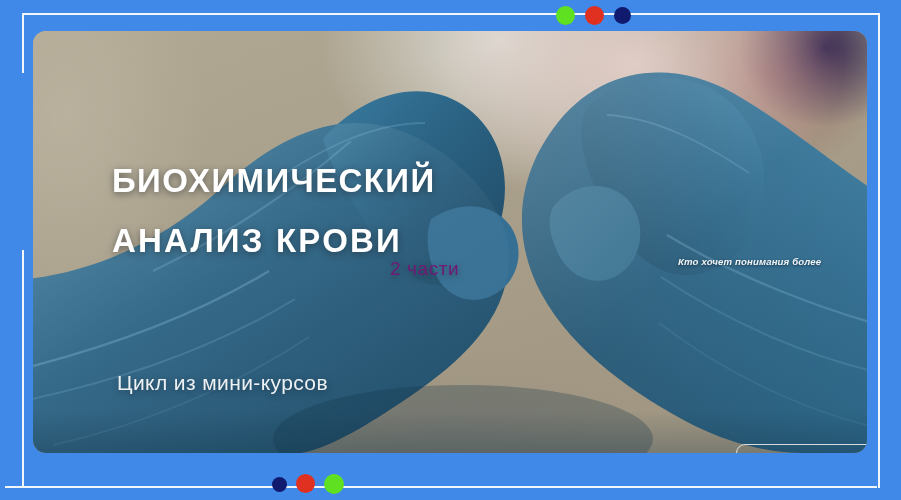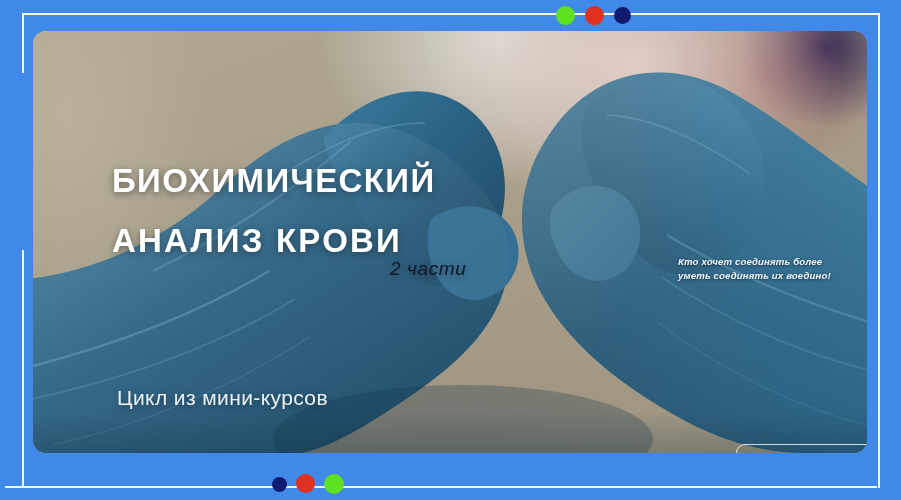--- a/index.html
+++ b/index.html
@@ -94,23 +94,22 @@
   }
   .title-line.second {
     margin-top: 27px;
     letter-spacing: 2.2px;
   }
 
   .subtitle {
     position: absolute;
     left: 357px;
     top: 227px;
-    color: #0f172a;
+    color: #701a75;
     font-size: 19px;
-    font-style: italic;
     font-weight: 300;
     letter-spacing: 0.6px;
     text-shadow: 0 2px 6px rgba(40,40,44,0.5);
     white-space: nowrap;
   }
 
   .quote {
     position: absolute;
     left: 645px;
     top: 224px;
@@ -121,21 +120,21 @@
     font-weight: bold;
     line-height: 1.46;
     letter-spacing: 0.15px;
     text-shadow: 0 1px 3px rgba(10,30,50,0.7);
   }
   .quote div { white-space: nowrap; }
 
   .tagline {
     position: absolute;
     left: 84px;
-    top: 355px;
+    top: 340px;
     color: #eef1f3;
     font-size: 21px;
     font-weight: 300;
     letter-spacing: 0.4px;
     text-shadow: 0 2px 6px rgba(20,40,60,0.6);
     white-space: nowrap;
   }
 
   .logo-badge {
     position: absolute;
@@ -243,22 +242,21 @@
     </div>
 
     <div class="title-block">
       <div class="title-line">БИОХИМИЧЕСКИЙ</div>
       <div class="title-line second">АНАЛИЗ  КРОВИ</div>
     </div>
 
     <div class="subtitle">2 части</div>
 
     <div class="quote">
-      <div>Кто хочет соединять более</div>
-      <div>уметь соединять их воедино!</div>
+      <div>Кто хочет понимания более</div>
     </div>
 
     <div class="tagline">Цикл из мини-курсов</div>
 
     <div class="logo-badge">doktor_blum</div>
   </div>
 
   <div id="dots-layer">
       <div class="dot" style="left: 556px; top: 6px; width: 19px; height: 19px; background: rgb(95, 224, 32);"></div>
       <div class="dot" style="left: 585px; top: 6px; width: 19px; height: 19px; background: rgb(224, 48, 32);"></div>

